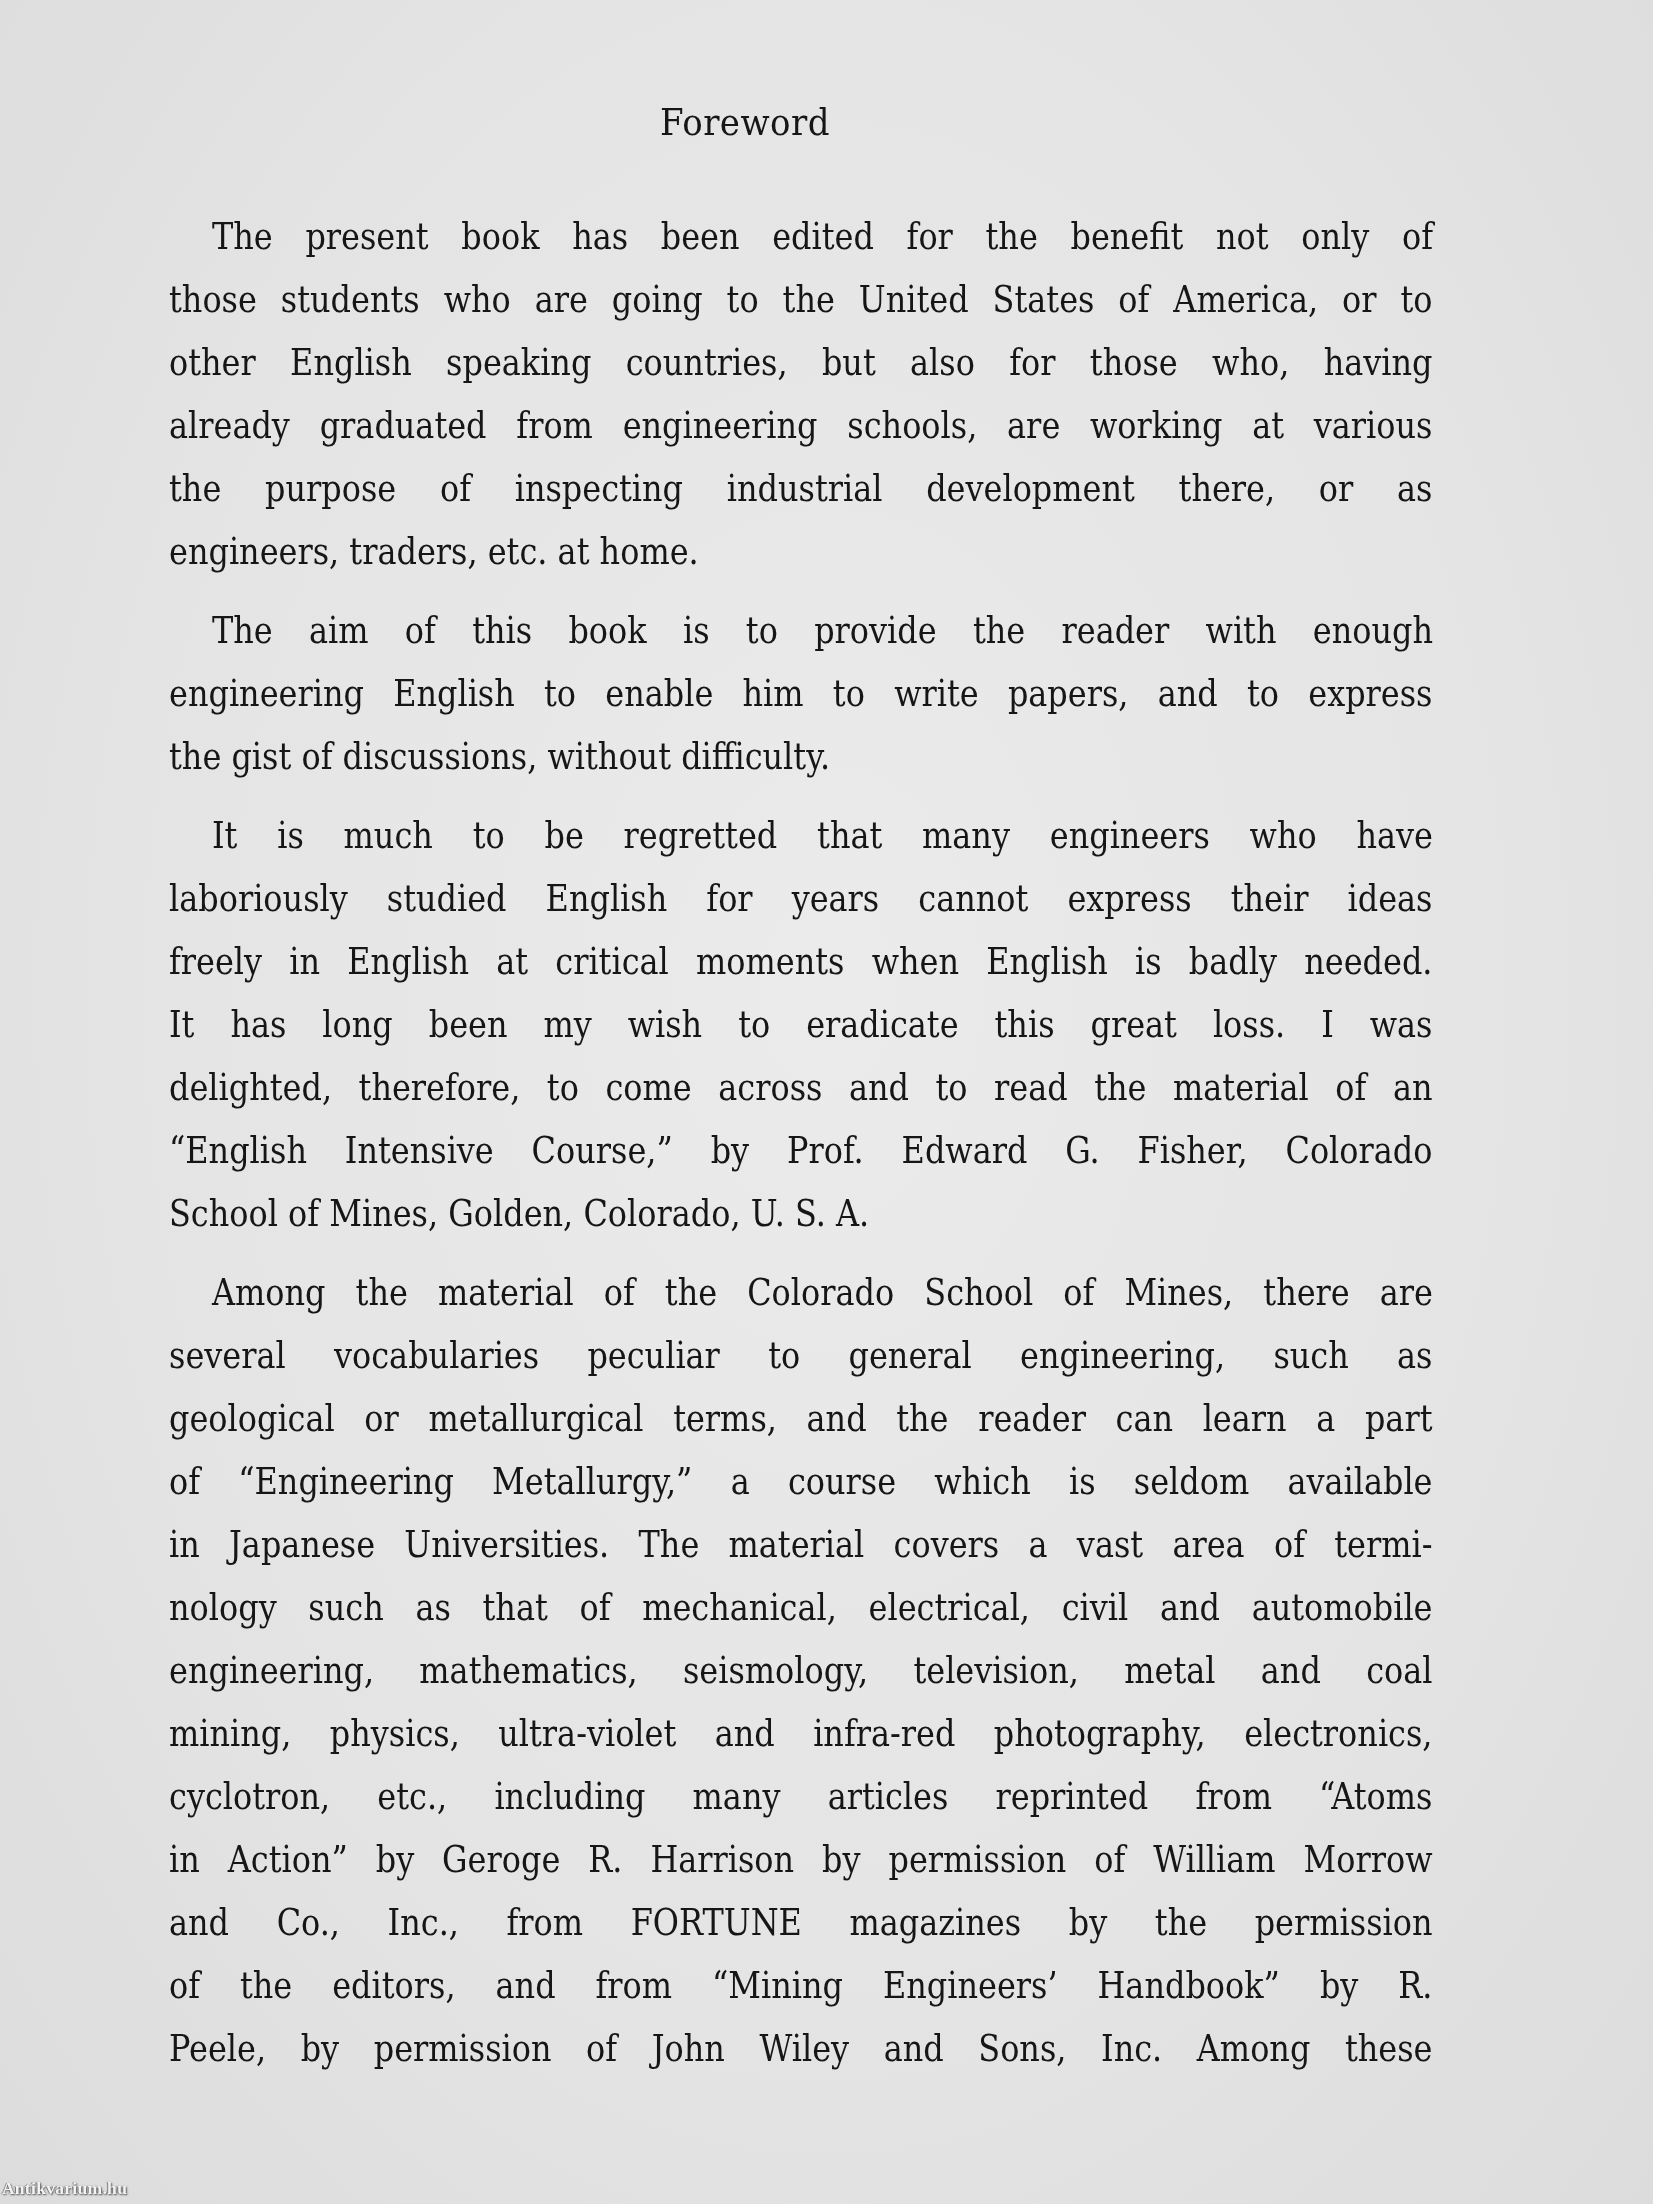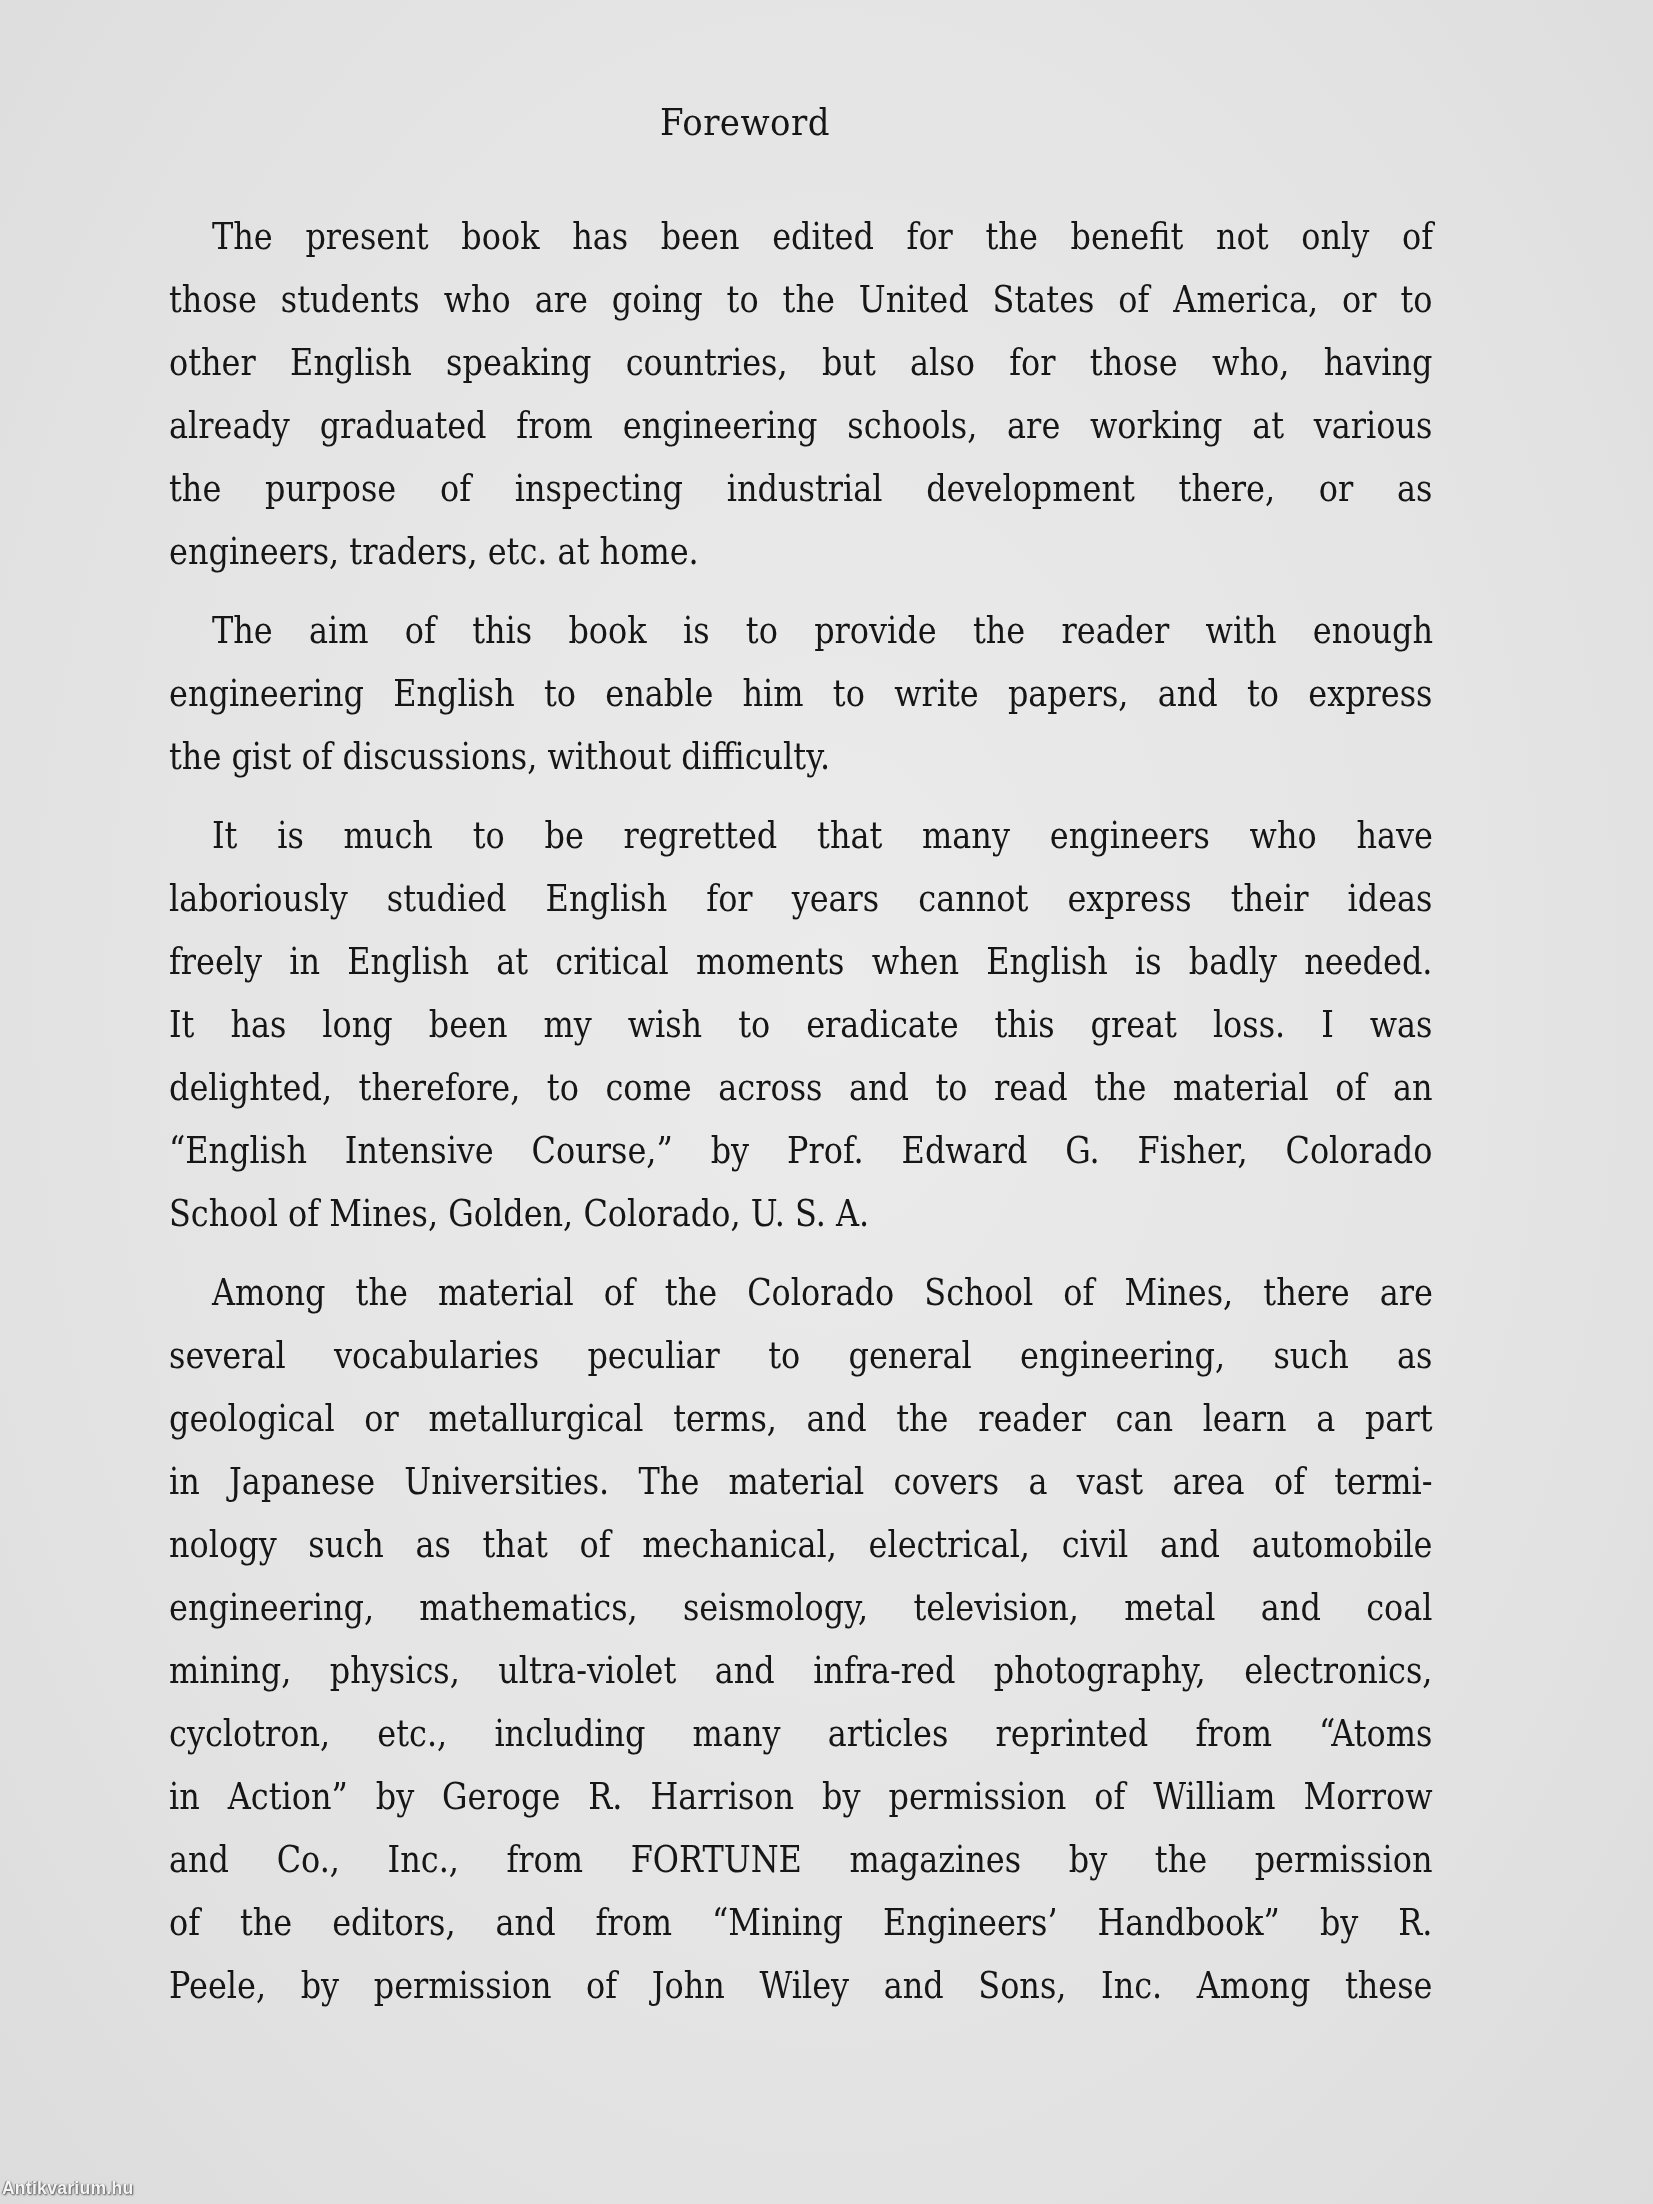--- a/index.html
+++ b/index.html
@@ -79,21 +79,21 @@
       transform-origin: 0 50%;
       width: 119%;
       text-align: justify;
       text-align-last: inherit;
       white-space: normal;
     }
     .watermark {
       position: absolute;
       left: 1.9px;
       bottom: 5.8px;
-      font-family: Liberation Sans, sans-serif;
+      font-family: Liberation Serif, serif;
       font-weight: bold;
       font-size: 17.5px;
       color: #f4f4f4;
       text-shadow: 1px 1px 1.9px #555, -1px 0 1px #777;
       letter-spacing: 0.3px;
     }
   </style>
 </head>
 <body>
 
@@ -165,20 +165,23 @@
       <span class="line first">
           <span class="line-inner" style="text-align-last: justify; width: calc(119.048% + 0px);">Among the material of the Colorado School of Mines, there are</span>
         </span>
       <span class="line">
           <span class="line-inner" style="text-align-last: justify;">several vocabularies peculiar to general engineering, such as</span>
         </span>
       <span class="line">
           <span class="line-inner" style="text-align-last: justify;">geological or metallurgical terms, and the reader can learn a part</span>
         </span>
       <span class="line">
+          <span class="line-inner" style="text-align-last: justify;">of “Engineering Metallurgy,” a course which is seldom available</span>
+        </span>
+      <span class="line">
           <span class="line-inner" style="text-align-last: justify;">in Japanese Universities. The material covers a vast area of termi-</span>
         </span>
       <span class="line">
           <span class="line-inner" style="text-align-last: justify;">nology such as that of mechanical, electrical, civil and automobile</span>
         </span>
       <span class="line">
           <span class="line-inner" style="text-align-last: justify;">engineering, mathematics, seismology, television, metal and coal</span>
         </span>
       <span class="line">
           <span class="line-inner" style="text-align-last: justify;">mining, physics, ultra-violet and infra-red photography, electronics,</span>

